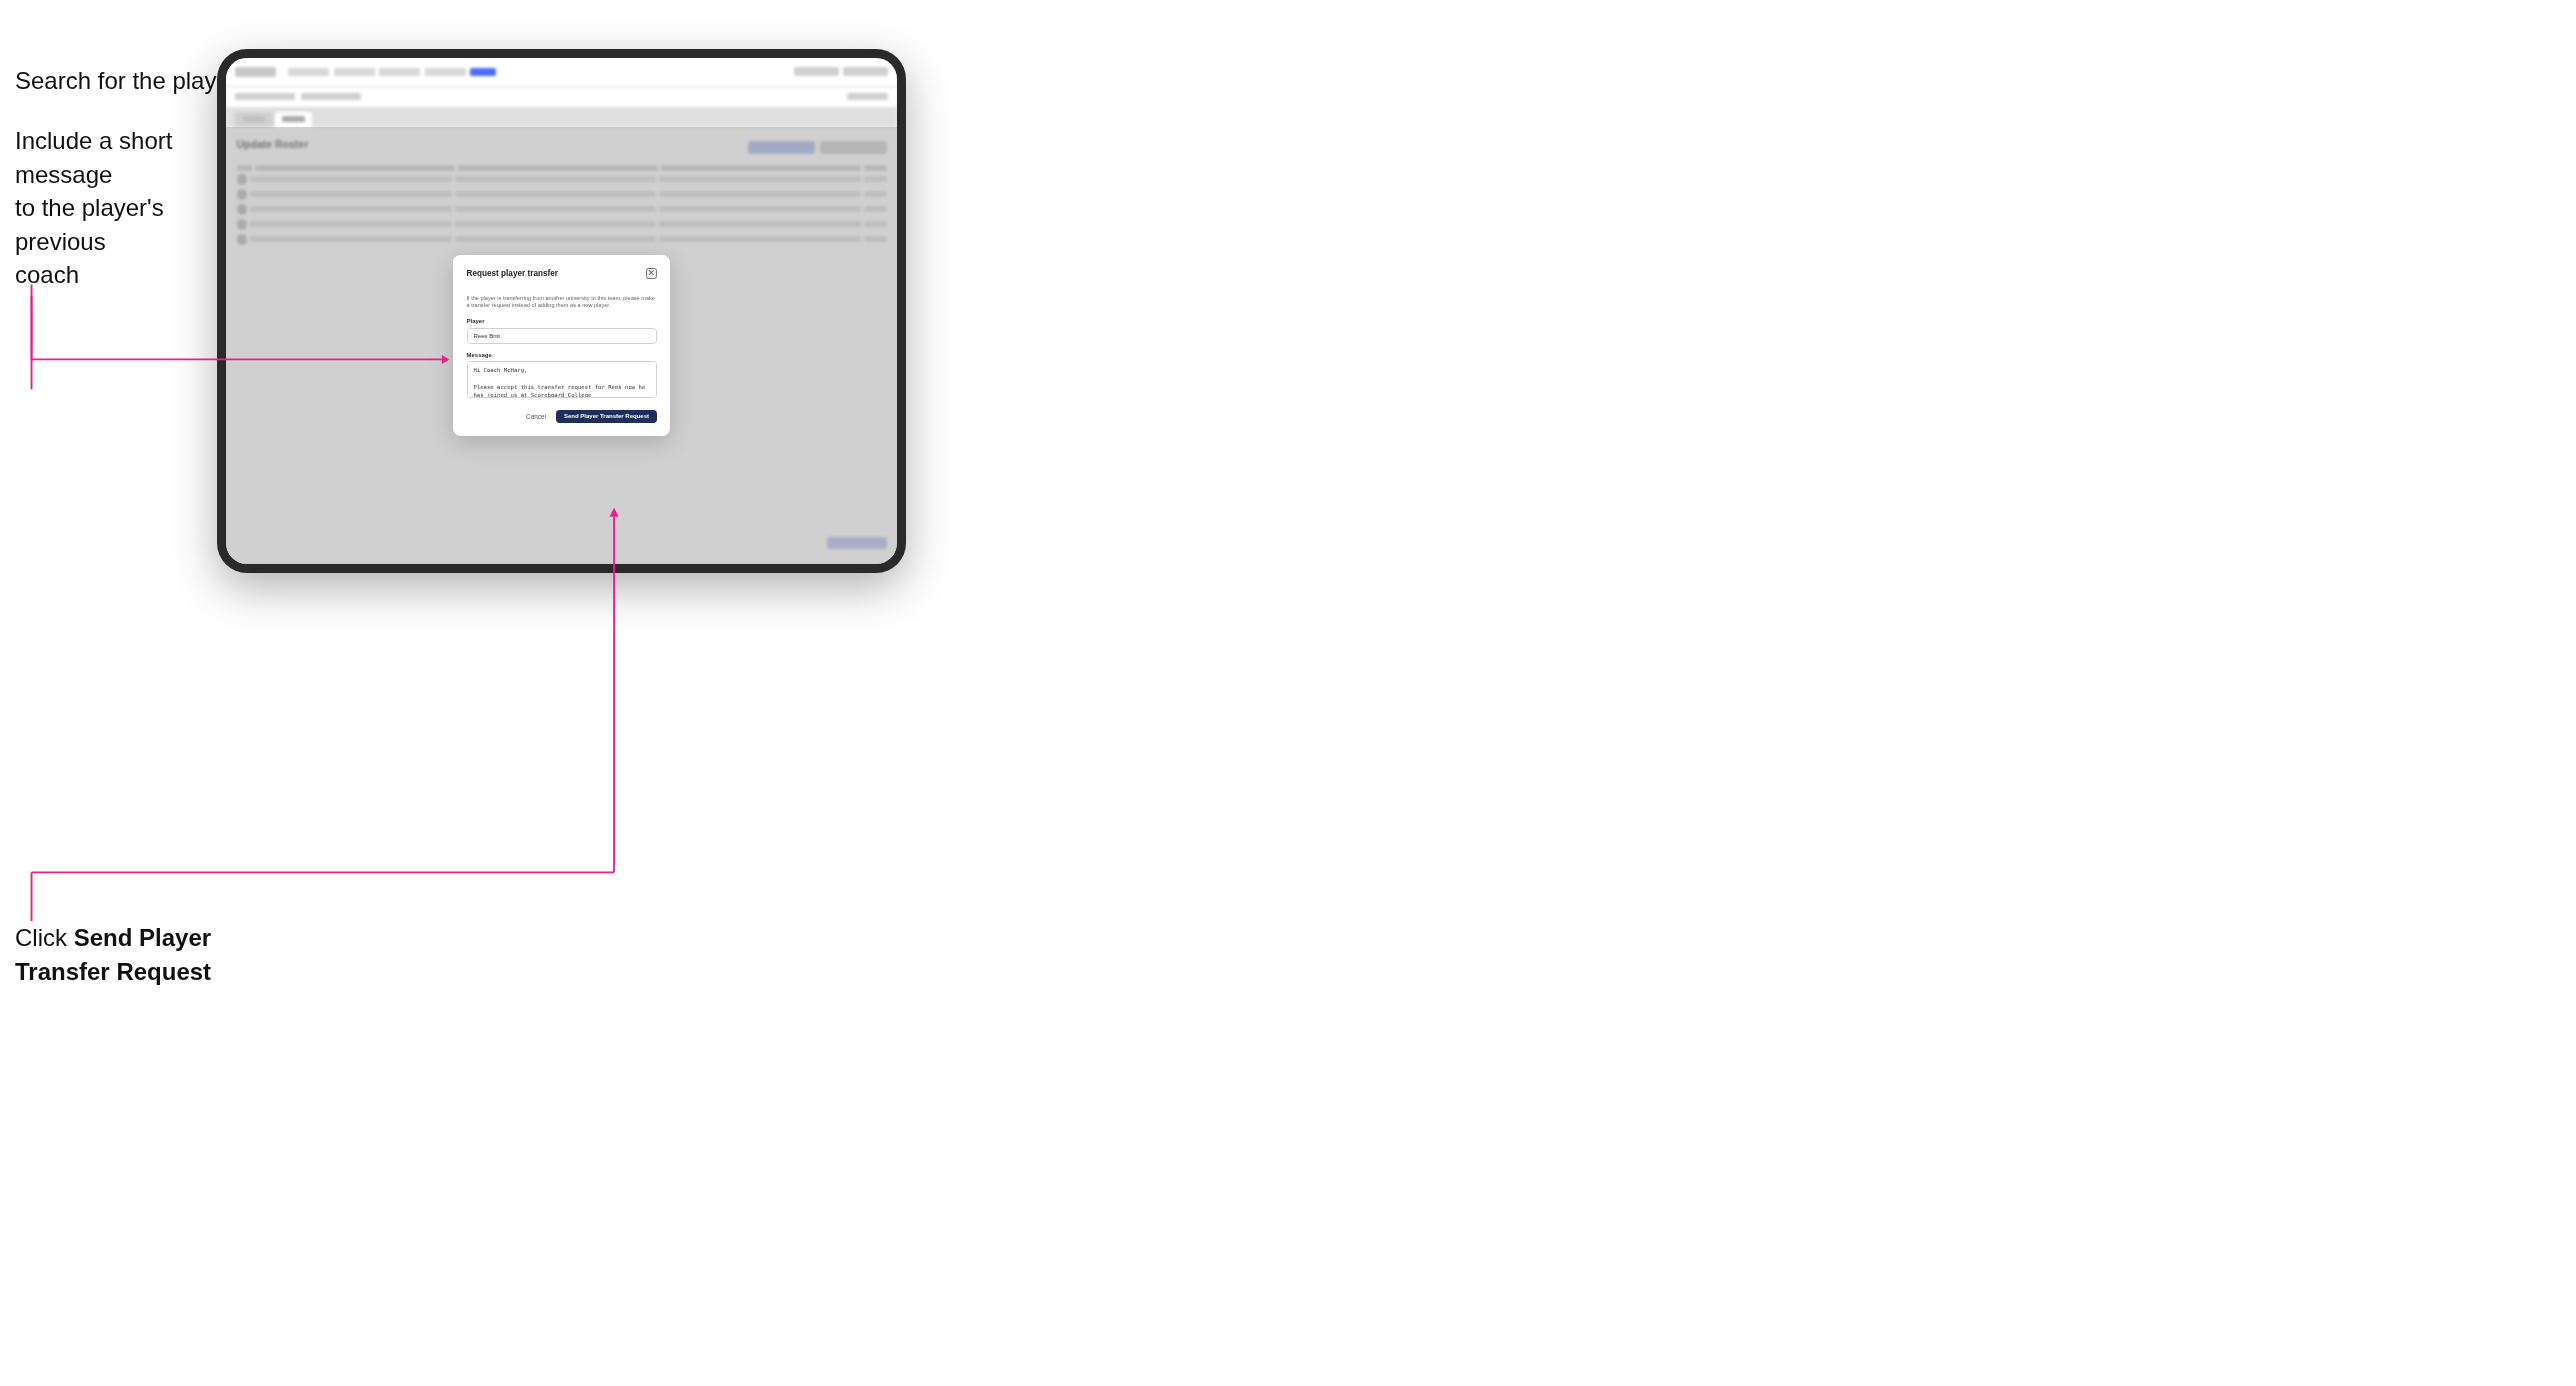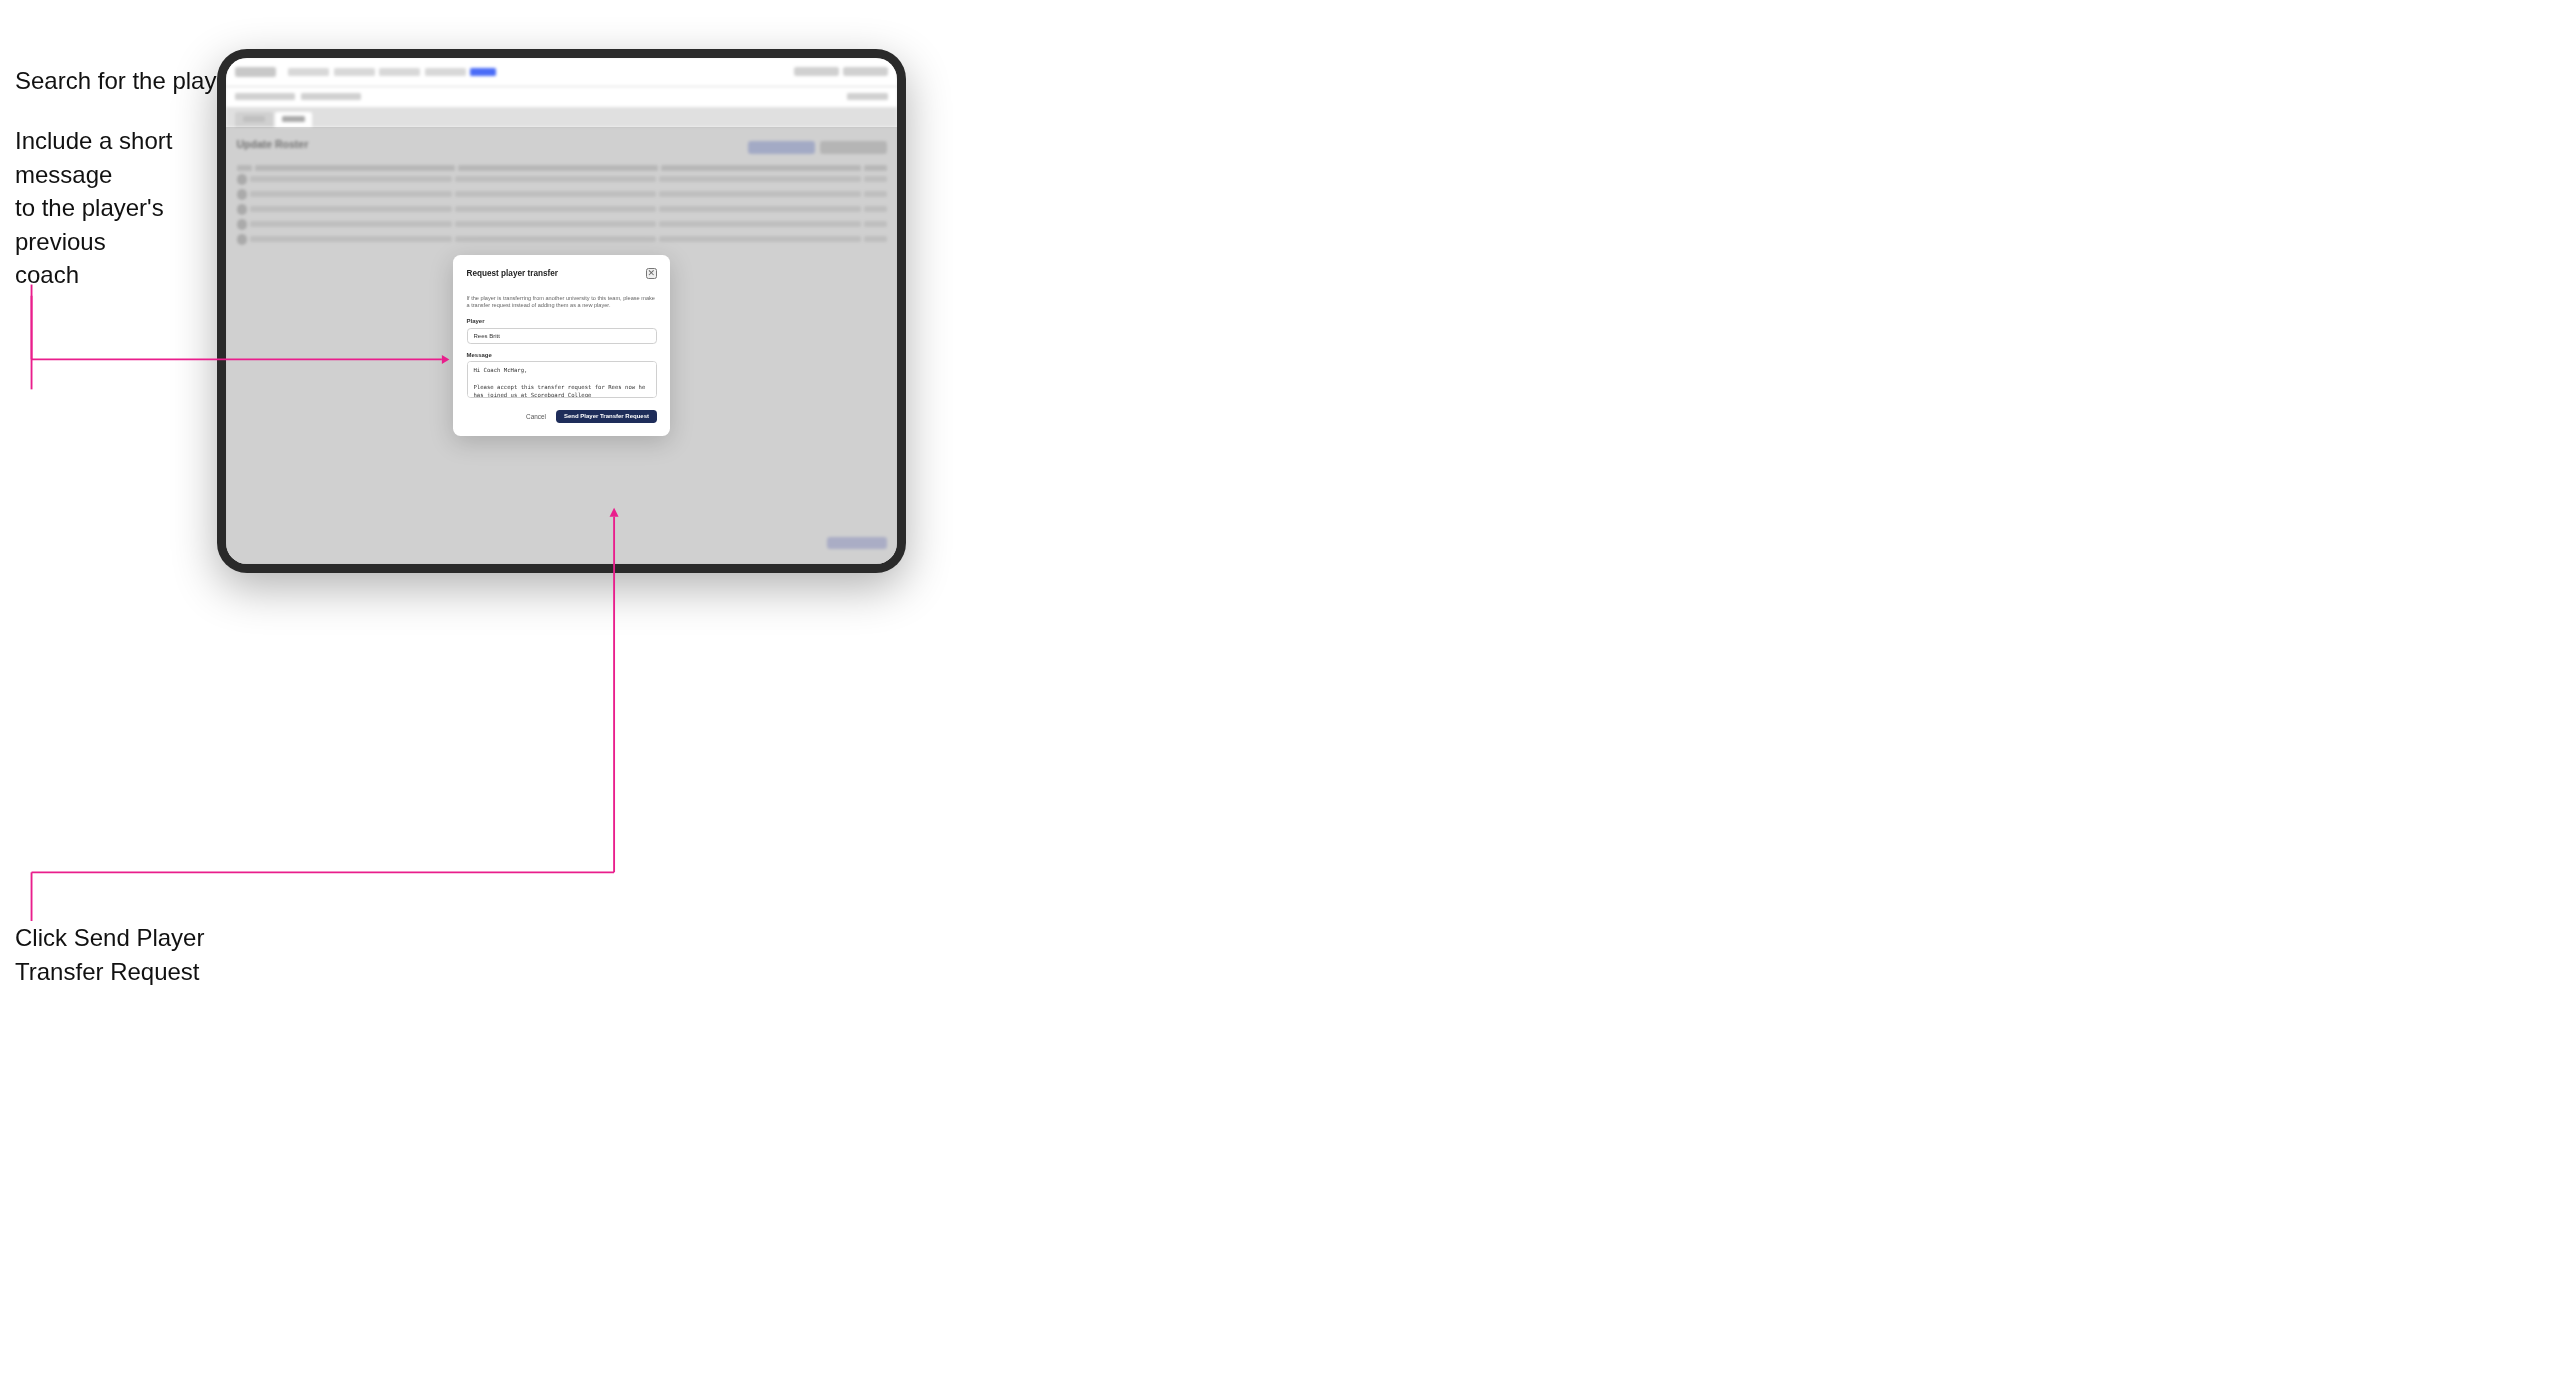--- a/index.html
+++ b/index.html
@@ -35,21 +35,21 @@
     .annotation-click {
       position: absolute;
       top: 921px;
       left: 15px;
       font-size: 24px;
       color: #111;
       line-height: 1.4;
     }
 
     .annotation-click strong {
-      font-weight: 400;
+      font-weight: 700;
     }
 
     
     .tablet-frame {
       position: absolute;
       top: 49px;
       left: 217px;
       width: 689px;
       height: 524px;
       background: #2a2a2a;

